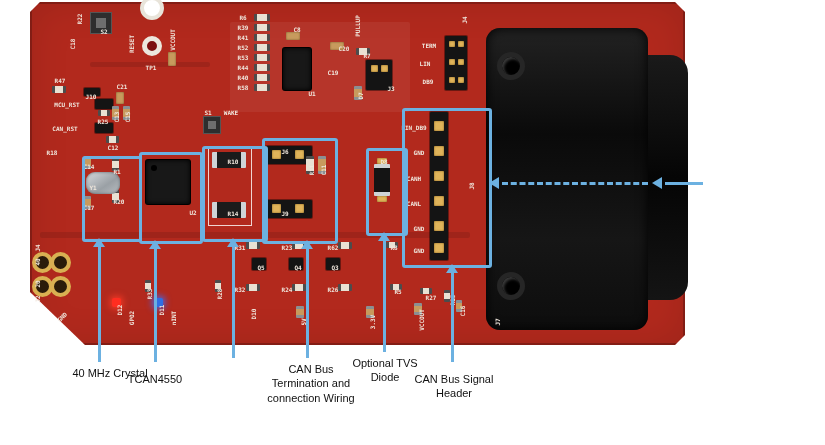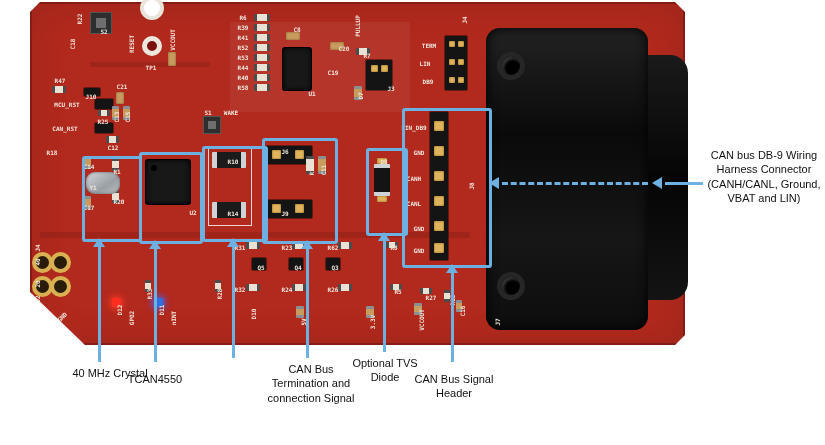--- a/index.html
+++ b/index.html
@@ -287,21 +287,20 @@
     <div class="aline" style="left:451px;top:272px;height:90px"></div>
   </div>
 
   <div>
     <div class="ahead-left" style="left:489px;top:177px"></div>
     <div class="dashline" style="left:502px;top:182px;width:146px"></div>
     <div class="ahead-left" style="left:652px;top:177px"></div>
     <div class="solidline" style="left:665px;top:182px;width:38px"></div>
   </div>
 
-  <div class="note" style="left:705px;top:148px;width:118px">CAN bus DB-9 Wiring Harness Connector (CANH/CANL, Ground, VBAT and LIN)</div>
 
   <div class="note" style="left:72px;top:366px;width:76px">40 MHz Crystal</div>
   <div class="note" style="left:112px;top:372px;width:86px">TCAN4550</div>
-  <div class="note" style="left:266px;top:362px;width:90px">CAN Bus Termination and connection Signal</div>
+  <div class="note" style="left:266px;top:362px;width:90px">CAN Bus Termination and connection Wiring</div>
   <div class="note" style="left:410px;top:372px;width:88px">CAN Bus Signal Header</div>
   <div class="note" style="left:344px;top:356px;width:82px">Optional TVS Diode</div>
 
 </div>
 
 </body></html>

